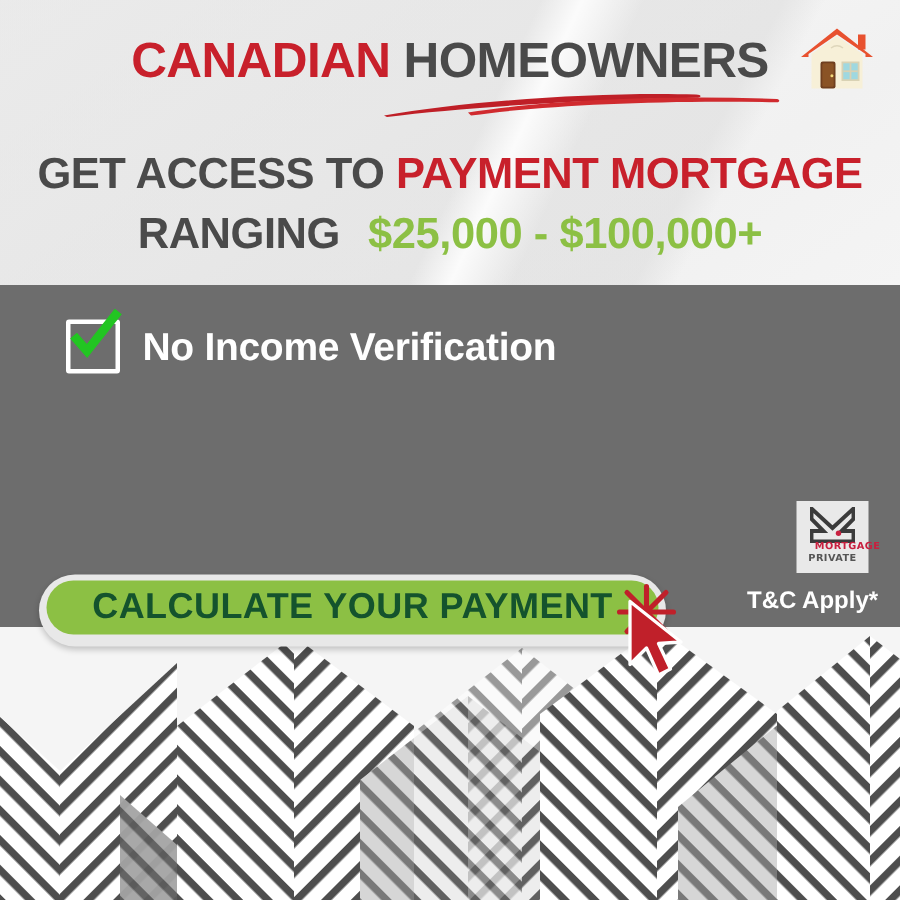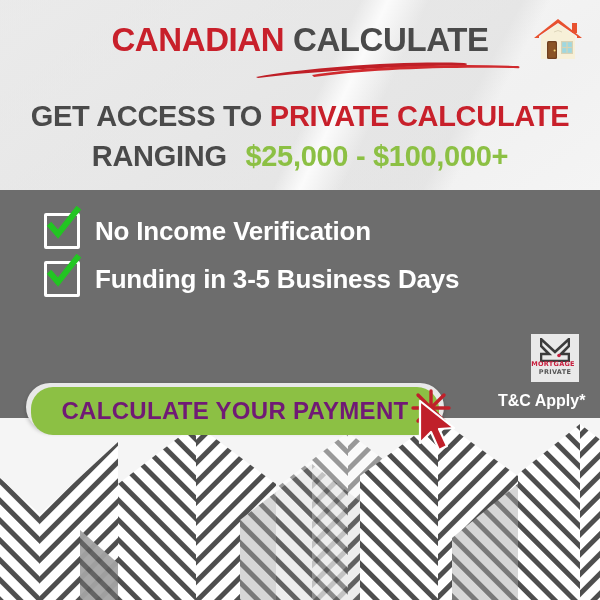--- a/index.html
+++ b/index.html
@@ -81,21 +81,21 @@
     white-space:nowrap;
   }
 
   
   .logo-box{
     position:absolute;left:531px;top:334px;width:48px;height:48px;
     background:#e9e9e9;
   }
   .logo-mark{position:absolute;left:9px;top:4px;}
   .logo-t1{
-    position:absolute;left:0;top:26px;width:44px;text-align:center;
+    position:absolute;left:12px;top:26px;width:44px;text-align:center;
     font-size:6.5px;font-weight:bold;letter-spacing:.3px;color:#c8203f;
     font-family:"DejaVu Sans",sans-serif;
   }
   .logo-t2{
     position:absolute;left:0;top:34px;width:48px;text-align:center;
     font-size:6.5px;font-weight:bold;letter-spacing:.3px;color:#555;
     font-family:"DejaVu Sans",sans-serif;
   }
   .tc{
     position:absolute;left:498px;top:392px;width:92px;text-align:left;
@@ -111,44 +111,44 @@
 
   
   .cta-wrap{
     position:absolute;left:26px;top:383px;
     width:418px;height:48px;
     background:#e8e8e8;
     border-radius:26px;
     box-shadow:0 2px 4px rgba(0,0,0,.22);
   }
   .cta{
-    position:absolute;left:5px;top:4px;width:408px;height:48px;
+    position:absolute;left:5px;top:4px;width:408px;height:36px;
     background:#8cc044;
     border-radius:22px;
-    color:#701a75;
+    color:#14532d;
     font-size:24px;font-weight:bold;letter-spacing:.3px;
     display:flex;align-items:center;justify-content:center;
     border:none;cursor:pointer;
     font-family:"Liberation Sans",sans-serif;
     white-space:nowrap;
   }
   .burst{position:absolute;left:404px;top:382px;width:54px;height:54px;}
   .cursor{position:absolute;left:414px;top:399px;width:48px;height:56px;}
 </style>
 </head>
 <body>
 
 <div class="ad">
 
   <div class="sheen"></div>
 
   <div class="header">
 
     <div class="headline">
-      <span class="red">CANADIAN </span><span class="dark">CALCULATE</span>
+      <span class="red">CANADIAN </span><span class="dark">HOMEOWNERS</span>
     </div>
 
     <div class="house-icon">
       <svg width="52" height="52" viewBox="0 0 52 52">
         <polygon points="26,5 50,24 45,24 45,22 26,9 7,22 7,24 2,24" fill="#e8512f"></polygon>
         <rect x="40" y="9" width="5" height="10" fill="#e8512f"></rect>
         <path d="M9 22 L26 10 L43 22 L43 45 L9 45 Z" fill="#f7f0d8"></path>
         <rect x="15" y="27" width="10" height="18" rx="1.5" fill="#6f3f1f"></rect>
         <rect x="16.2" y="28.2" width="7.6" height="15.6" rx="1" fill="#8a5325"></rect>
         <circle cx="22.6" cy="36.5" r="1" fill="#f3d97a"></circle>
@@ -163,48 +163,40 @@
     <div class="swoosh">
       <svg width="270" height="22" viewBox="0 0 270 22">
         <path d="M4 19 C60 9, 150 3, 212 5 C216 5.2, 216 7, 212 7.2 C150 8, 62 13, 6 20 Z" fill="#bf1f27"></path>
         <path d="M60 17 C110 9, 190 5, 266 8 C268 8.3, 268 10, 266 10.2 C190 8.5, 112 12, 62 19 Z" fill="#d02a2e"></path>
       </svg>
     </div>
   </div>
 
   <div class="sub">
     <div class="line">
-      <span class="dark">GET ACCESS TO </span><span class="red">PRIVATE CALCULATE</span>
+      <span class="dark">GET ACCESS TO </span><span class="red">PAYMENT MORTGAGE</span>
     </div>
     <div class="line">
       <span class="dark">RANGING </span><span class="green">$25,000 - $100,000+</span>
     </div>
   </div>
 
   <div class="panel">
 
     <div class="bullets">
 
       <div class="bullet">
         <span class="cbox">
           <svg width="40" height="40" viewBox="0 0 40 40">
             <path d="M8 20 L15 28 L34 4" stroke="#22c522" stroke-width="6" fill="none" stroke-linecap="square"></path>
           </svg>
         </span>
         <span class="btext">No Income Verification</span>
       </div>
 
-      <div class="bullet">
-        <span class="cbox">
-          <svg width="40" height="40" viewBox="0 0 40 40">
-            <path d="M8 20 L15 28 L34 4" stroke="#22c522" stroke-width="6" fill="none" stroke-linecap="square"></path>
-          </svg>
-        </span>
-        <span class="btext">Funding in 3-5 Business Days</span>
-      </div>
 
 
     </div>
 
     <div class="logo-box" style="top:144px;">
       <span class="logo-mark">
         <svg width="30" height="24" viewBox="0 0 30 24">
           <path d="M1 1 L1 8 L9 16 L1 16 L1 23 L29 23 L29 16 L21 16 L29 8 L29 1 L15 14 Z" fill="none" stroke="#3b3b3b" stroke-width="2.6" stroke-linejoin="miter"></path>
           <circle cx="19" cy="17.5" r="1.8" fill="#c8203f"></circle>
         </svg>

